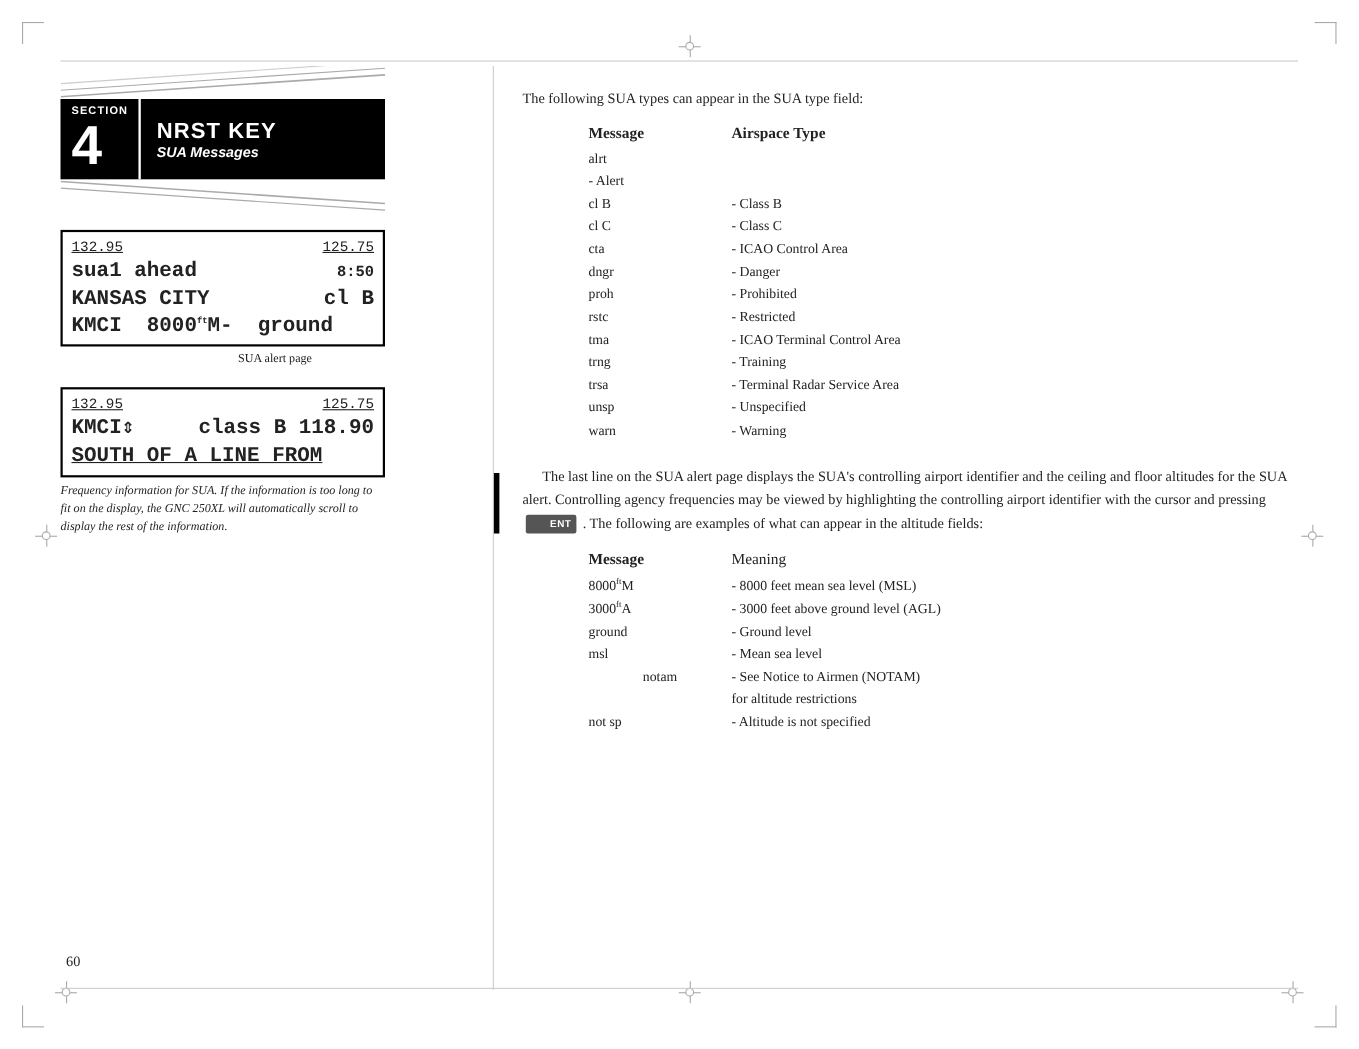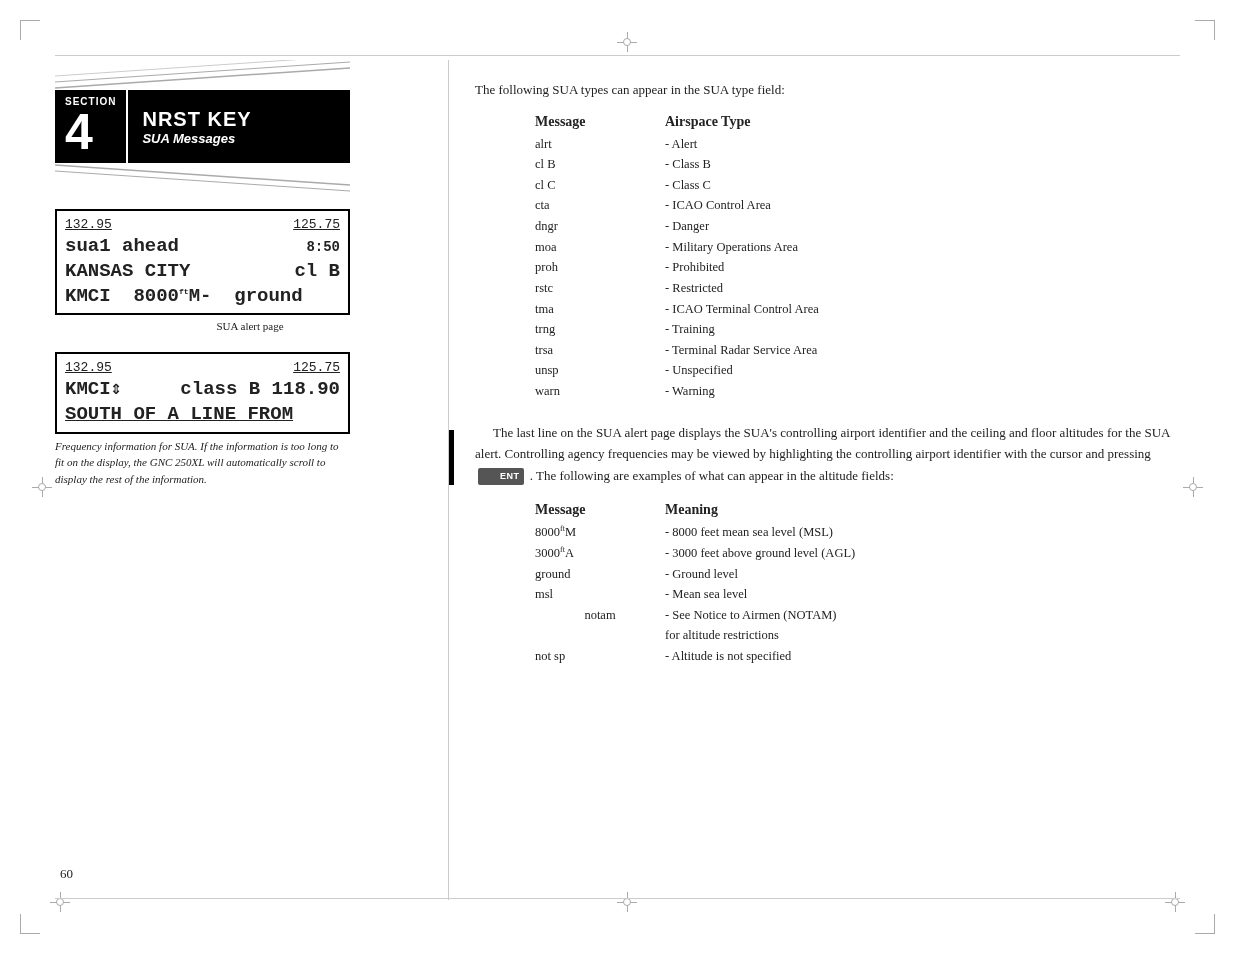--- a/index.html
+++ b/index.html
@@ -178,43 +178,39 @@
   <p style="font-size:13px;margin-bottom:14px;line-height:1.5;">The following SUA types can appear in the SUA type field:</p>
 
   <div style="margin:0 10px 20px 60px;">
 
     <div style="display:flex;gap:0;margin-bottom:4px;">
       <div style="width:130px;font-weight:bold;font-size:14px;">Message</div>
       <div style="font-weight:bold;font-size:14px;">Airspace Type</div>
     </div>
 
     <div id="sua-table-body">
-        <div style="display: flex; gap: 0px; line-height: 1.65;">
+        <div style="display: flex; gap: 0px; line-height: 1.65; flex-direction: column;">
       <div style="width:130px;font-size:12.5px;">alrt</div>
       <div style="font-size:12.5px;">- Alert</div>
     </div>
         <div style="display: flex; gap: 0px; line-height: 1.65;">
       <div style="width:130px;font-size:12.5px;">cl B</div>
       <div style="font-size:12.5px;">- Class B</div>
     </div>
         <div style="display: flex; gap: 0px; line-height: 1.65;">
       <div style="width:130px;font-size:12.5px;">cl C</div>
       <div style="font-size:12.5px;">- Class C</div>
     </div>
         <div style="display: flex; gap: 0px; line-height: 1.65;">
       <div style="width:130px;font-size:12.5px;">cta</div>
       <div style="font-size:12.5px;">- ICAO Control Area</div>
     </div>
         <div style="display: flex; gap: 0px; line-height: 1.65;">
       <div style="width:130px;font-size:12.5px;">dngr</div>
       <div style="font-size:12.5px;">- Danger</div>
-    </div>
-        <div style="display: flex; gap: 0px; line-height: 1.65;">
-      <div style="width:130px;font-size:12.5px;">moa</div>
-      <div style="font-size:12.5px;">- Military Operations Area</div>
     </div>
         <div style="display: flex; gap: 0px; line-height: 1.65;">
       <div style="width:130px;font-size:12.5px;">proh</div>
       <div style="font-size:12.5px;">- Prohibited</div>
     </div>
         <div style="display: flex; gap: 0px; line-height: 1.65;">
       <div style="width:130px;font-size:12.5px;">rstc</div>
       <div style="font-size:12.5px;">- Restricted</div>
     </div>
         <div style="display: flex; gap: 0px; line-height: 1.65;">
@@ -243,21 +239,21 @@
   <p style="font-size:13px;line-height:1.65;margin:6px 0 16px 0;text-indent:18px;">
     <span>The last line on the SUA alert page displays the SUA's controlling airport identifier and the ceiling and floor altitudes for the SUA alert. Controlling agency frequencies may be viewed by highlighting the controlling airport identifier with the cursor and pressing</span>
     <span style="display:inline-block;background:#555;color:#fff;font-size:9px;font-family:Arial,sans-serif;font-weight:bold;padding:1px 4px;border-radius:2px;vertical-align:middle;letter-spacing:0.5px;margin:0 3px;">ENT</span>
     <span>. The following are examples of what can appear in the altitude fields:</span>
   </p>
 
   <div style="margin:0 10px 20px 60px;">
 
     <div style="display:flex;gap:0;margin-bottom:4px;">
       <div style="width:130px;font-weight:bold;font-size:14px;">Message</div>
-      <div style="font-weight:bold;font-size:14px;">Meaning</div>
+      <div style="font-weight:normal;font-size:14px;">Meaning</div>
     </div>
 
     <div id="alt-table-body">
         <div style="display: flex; gap: 0px; line-height: 1.65; align-items: flex-start;">
       <div style="width:130px;font-size:12.5px;">8000<sup style="font-size:8px;">ft</sup>M</div>
       <div style="font-size:12.5px;">- 8000 feet mean sea level (MSL)</div>
     </div>
         <div style="display: flex; gap: 0px; line-height: 1.65; align-items: flex-start;">
       <div style="width:130px;font-size:12.5px;">3000<sup style="font-size:8px;">ft</sup>A</div>
       <div style="font-size:12.5px;">- 3000 feet above ground level (AGL)</div>

